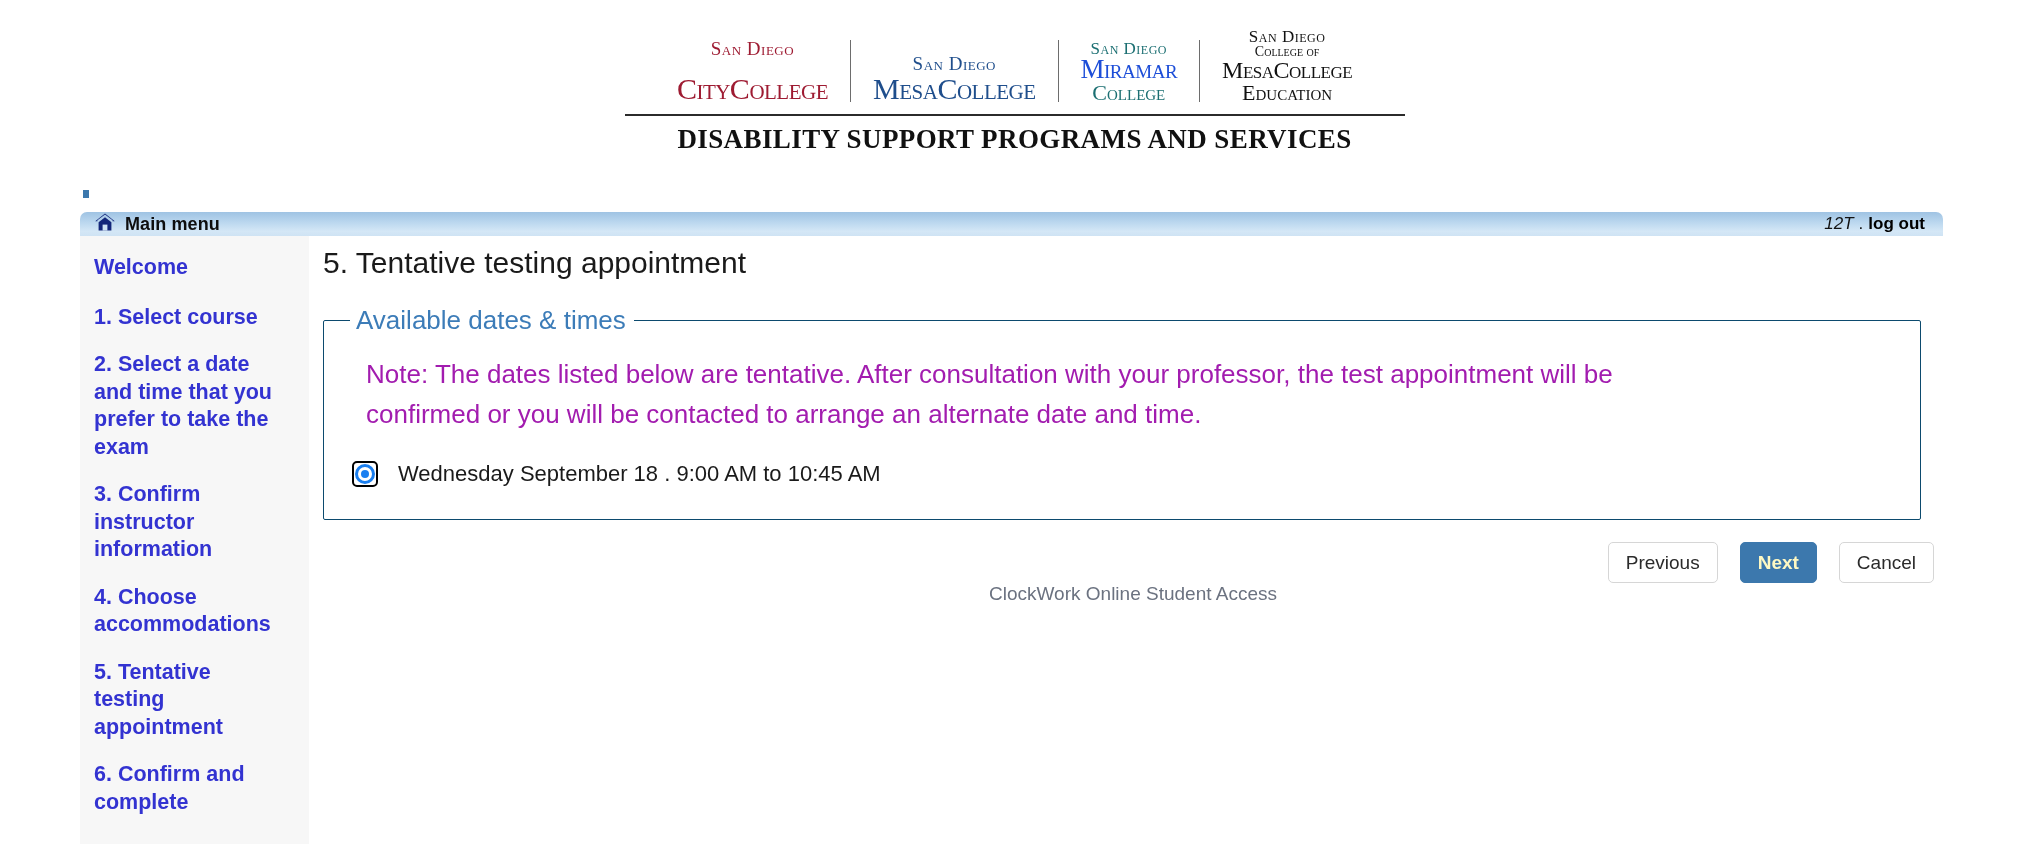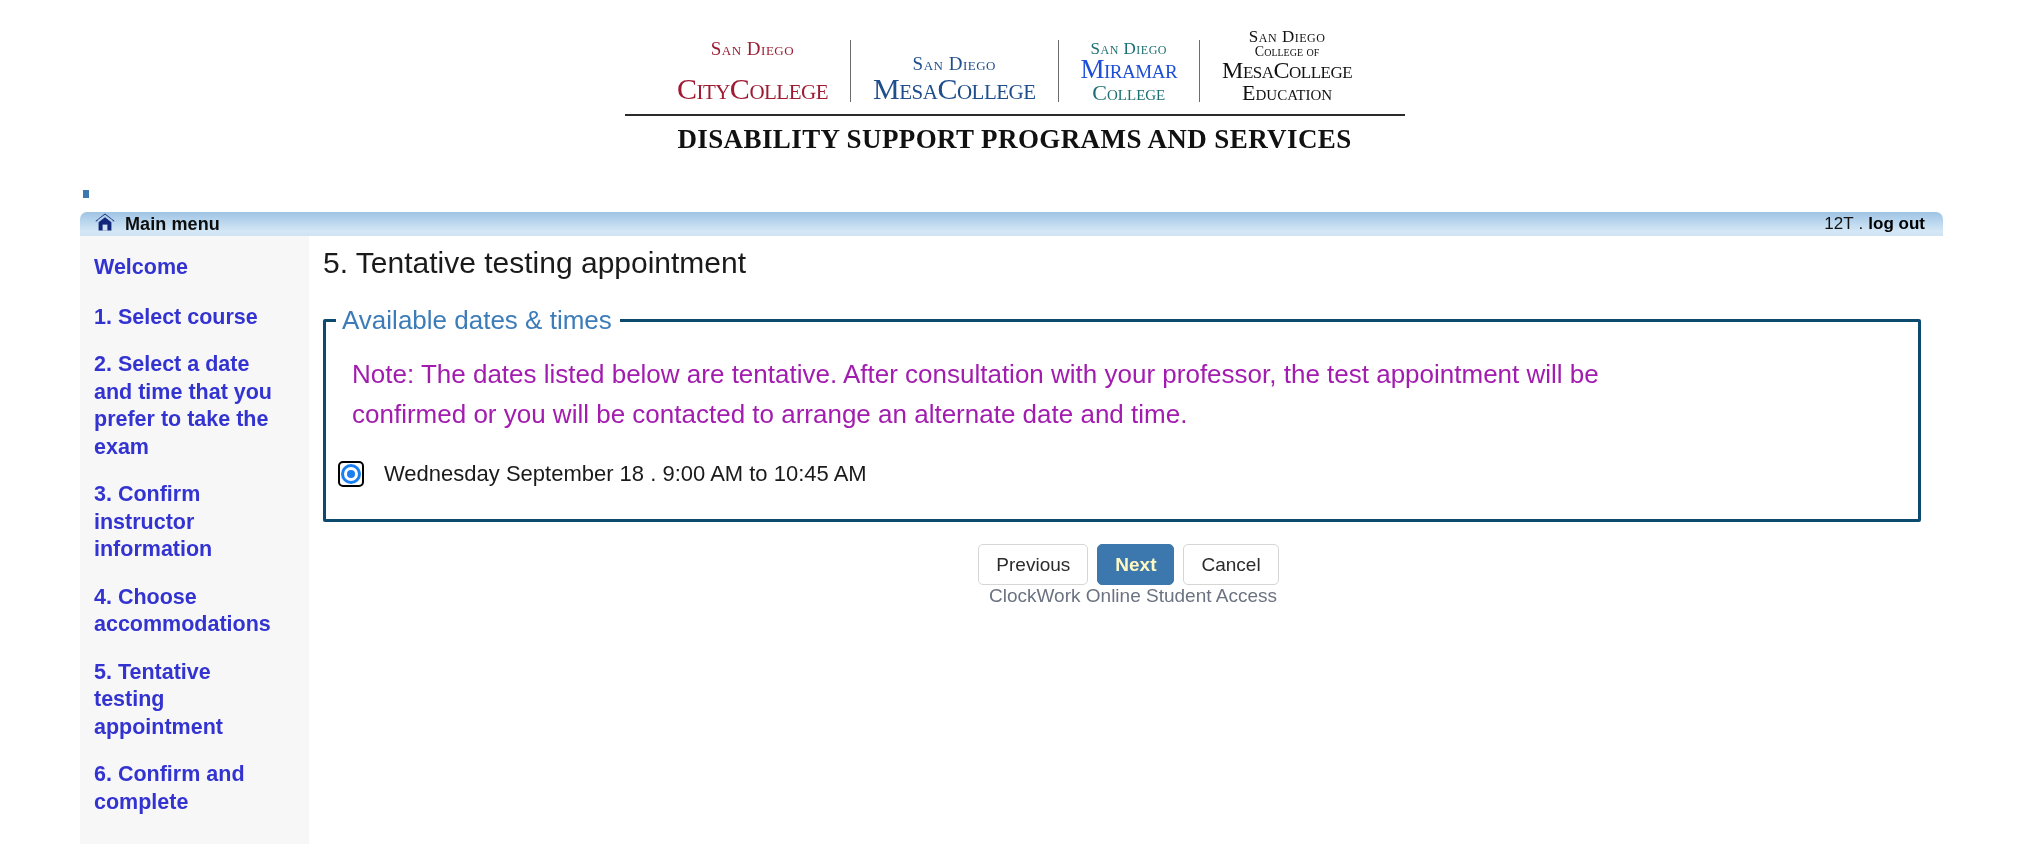--- a/index.html
+++ b/index.html
@@ -124,21 +124,21 @@
   }
   .nav-left { display: flex; align-items: center; gap: 9px; }
   .home-icon { display: block; }
   .nav-label {
     font-size: 18px;
     font-weight: 700;
     color: #0d0d0d;
     letter-spacing: 0.1px;
   }
   .nav-right { display: flex; align-items: baseline; gap: 0; font-size: 17px; color: #111; }
-  .nav-user { font-weight: 400; }
+  .nav-user { font-weight: 400; font-style: italic; }
   .nav-sep { font-weight: 400; padding: 0 5px; }
   .nav-logout { font-weight: 700; color: #000; }
 
   .body-row { display: flex; align-items: flex-start; }
 
   
   .sidebar {
     width: 470px;
     min-height: 496px;
     background: #f7f7f7;
@@ -165,24 +165,24 @@
   }
   .page-title {
     font-size: 30px;
     font-weight: 400;
     color: #1a1a1a;
     margin: 0 0 26px 0;
     line-height: 1.1;
   }
 
   fieldset.panel {
-    border: 3px solid #0c4a6e;
+    border: 1px solid #0c4a6e;
     border-radius: 2px;
     margin: 0 22px 0 0;
-    padding: 10px 0 34px 0;
+    padding: 10px 0 34px 16px;
     min-height: 180px;
     box-sizing: border-box;
   }
   fieldset.panel legend {
     font-size: 26px;
     color: #3c7cb8;
     font-weight: 400;
     padding: 0 8px 0 6px;
     margin-left: 10px;
   }
@@ -234,22 +234,22 @@
   .option-label {
     font-size: 22px;
     color: #1a1a1a;
     line-height: 1;
     margin-left: 20px;
     cursor: pointer;
   }
 
   .button-row {
     display: flex;
-    justify-content: center;
-    gap: 9px;
+    justify-content: flex-end;
+    gap: 22px;
     margin: 22px 9px 0 0;
   }
   .btn {
     font-family: "Liberation Sans", sans-serif;
     font-size: 19px;
     padding: 9px 17px;
     border-radius: 5px;
     border: 1px solid #d6d6d6;
     background: #ffffff;
     color: #2b2b2b;

